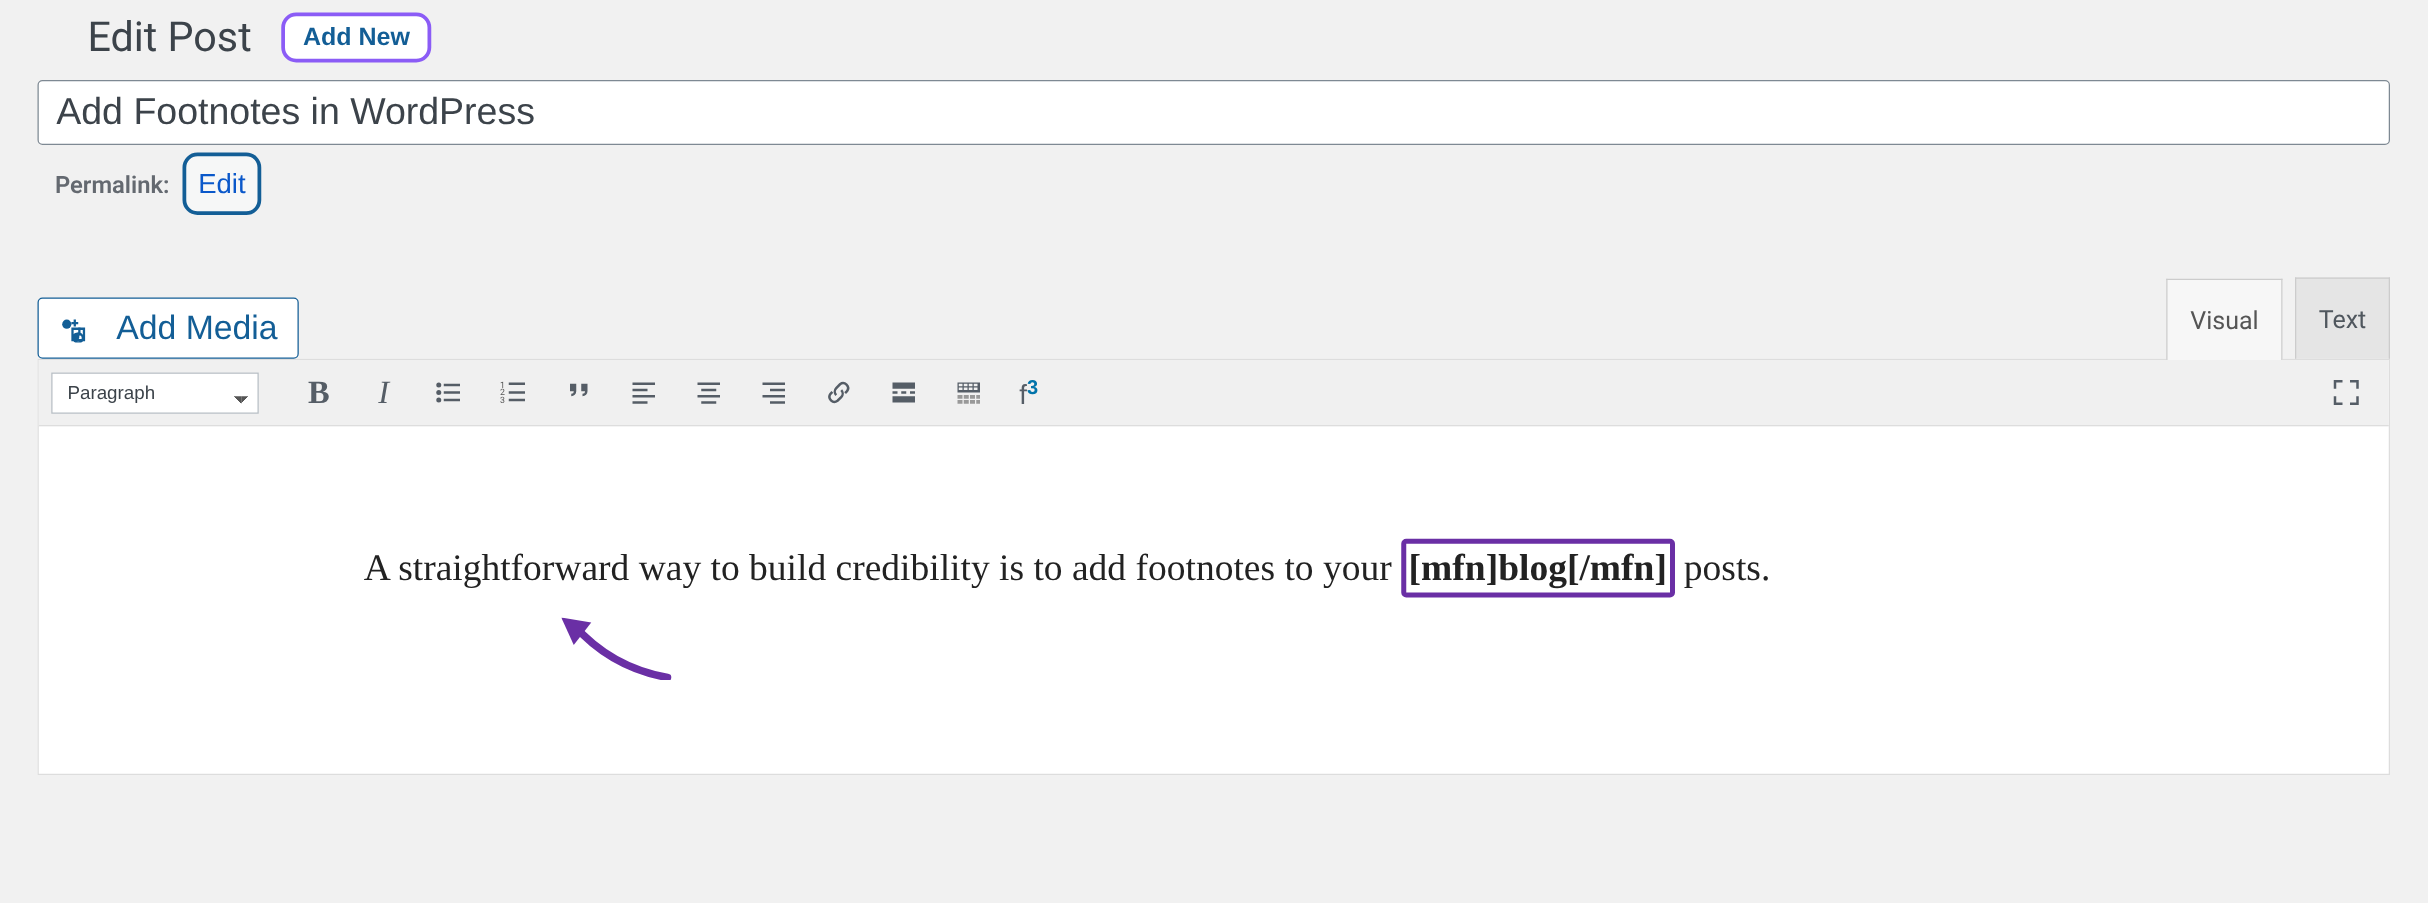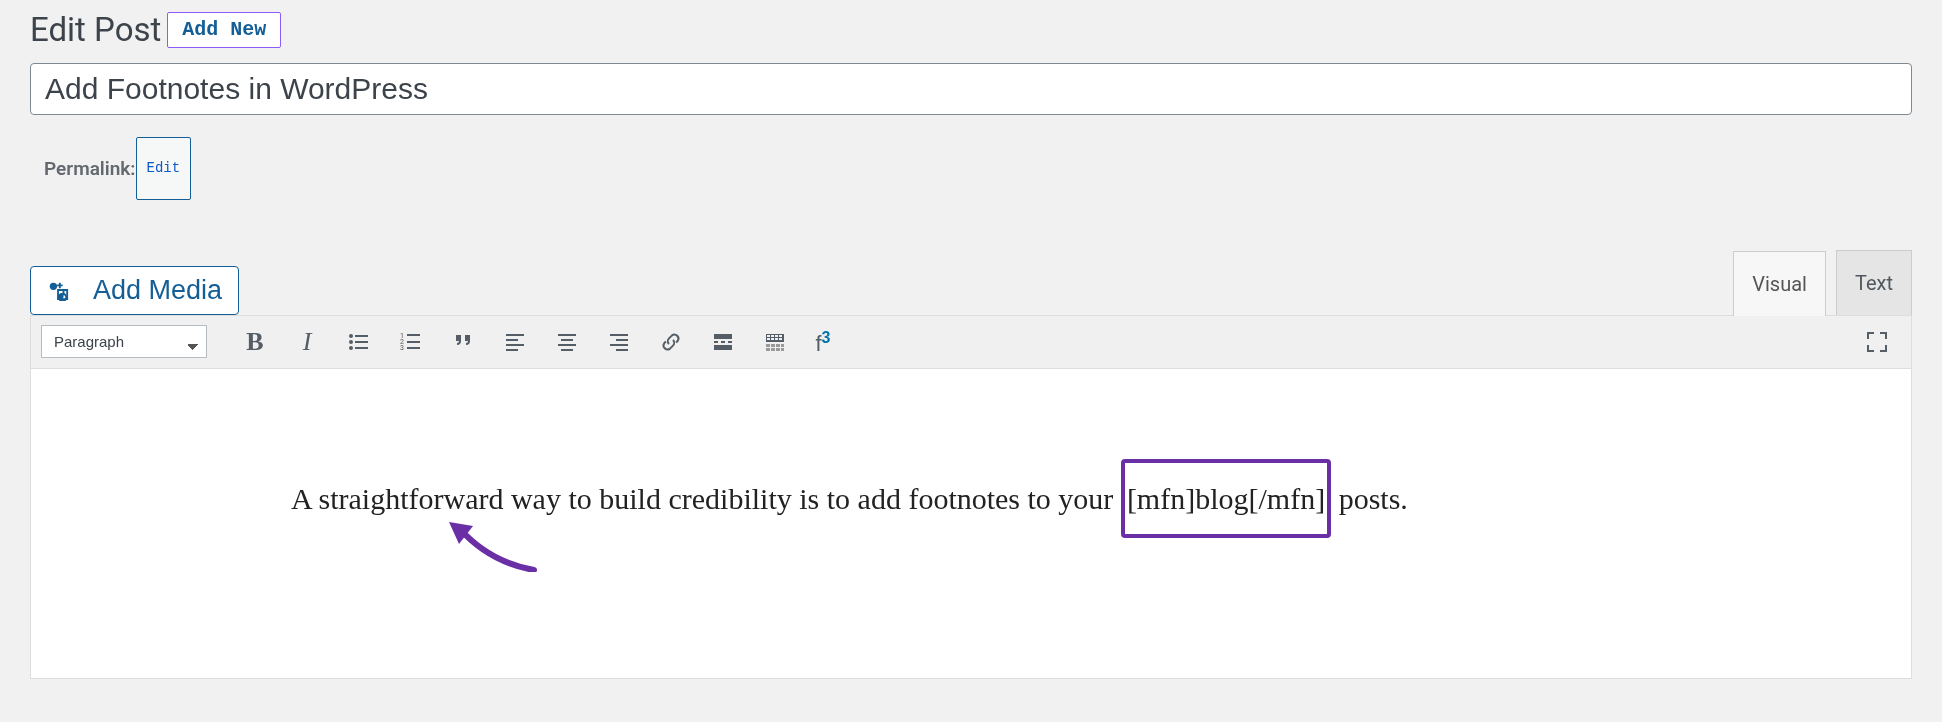--- a/index.html
+++ b/index.html
@@ -6,65 +6,65 @@
   body {
     margin: 0;
     background: #f1f1f1;
     font-family: -apple-system, BlinkMacSystemFont, "Segoe UI", Roboto, Helvetica, Arial, sans-serif;
     padding: 10px 30px 30px 30px;
     color: #3c434a;
   }
   .header-row {
     display: flex;
     align-items: center;
-    gap: 6px;
+    gap: 24px;
     margin-bottom: 14px;
+    margin-left: 40px;
   }
   .page-title {
     font-size: 33px;
     font-weight: 400;
     color: #3c434a;
     margin: 0;
   }
   .button-secondary {
     display: inline-flex;
     align-items: center;
-    border: 1px solid #8b5cf6;
+    border: 3px solid #8b5cf6;
     color: #135e96;
     background: #fff;
-    border-radius: 2px;
+    border-radius: 12px;
     padding: 5px 14px;
     font-size: 20px;
     font-weight: 600;
     cursor: pointer;
     line-height: 1.2;
-    font-family: Liberation Mono, monospace;
   }
   .button-secondary.small {
-    font-size: 14px;
+    font-size: 22px;
     font-weight: 400;
-    padding: 22px 10px;
+    padding: 9px 10px;
     color: #0a58ca;
     border-color: #135e96;
     background: #f6f7f7;
   }
   .title-input {
     width: 100%;
     font-size: 30px;
     padding: 8px 14px;
     border: 1px solid #7e8993;
     border-radius: 4px;
     background: #fff;
     color: #3c434a;
   }
   .permalink-row {
-    margin-top: 22px;
-    display: flex;
-    align-items: center;
-    gap: 0;
+    margin-top: 6px;
+    display: flex;
+    align-items: center;
+    gap: 10px;
     font-size: 19px;
     color: #646970;
     font-weight: 600;
     padding-left: 14px;
   }
   .permalink-row a {
     color: #135e96;
     text-decoration: underline;
     font-weight: 400;
   }
@@ -160,23 +160,24 @@
   }
   .content-text {
     font-family: Georgia, "Times New Roman", serif;
     font-size: 30px;
     line-height: 1.55;
     color: #222;
   }
   .highlight-box {
     border: 4px solid #6a2fa5;
     border-radius: 4px;
-    padding: 16px 2px;
+    padding: 0 2px;
     display: inline-block;
     line-height: 1.3;
+    font-weight: bold;
   }
   .arrow-svg {
     position: absolute;
     left: 418px;
     top: 153px;
     width: 90px;
     height: 50px;
   }
   .superscript-btn {
     display: inline-block;

